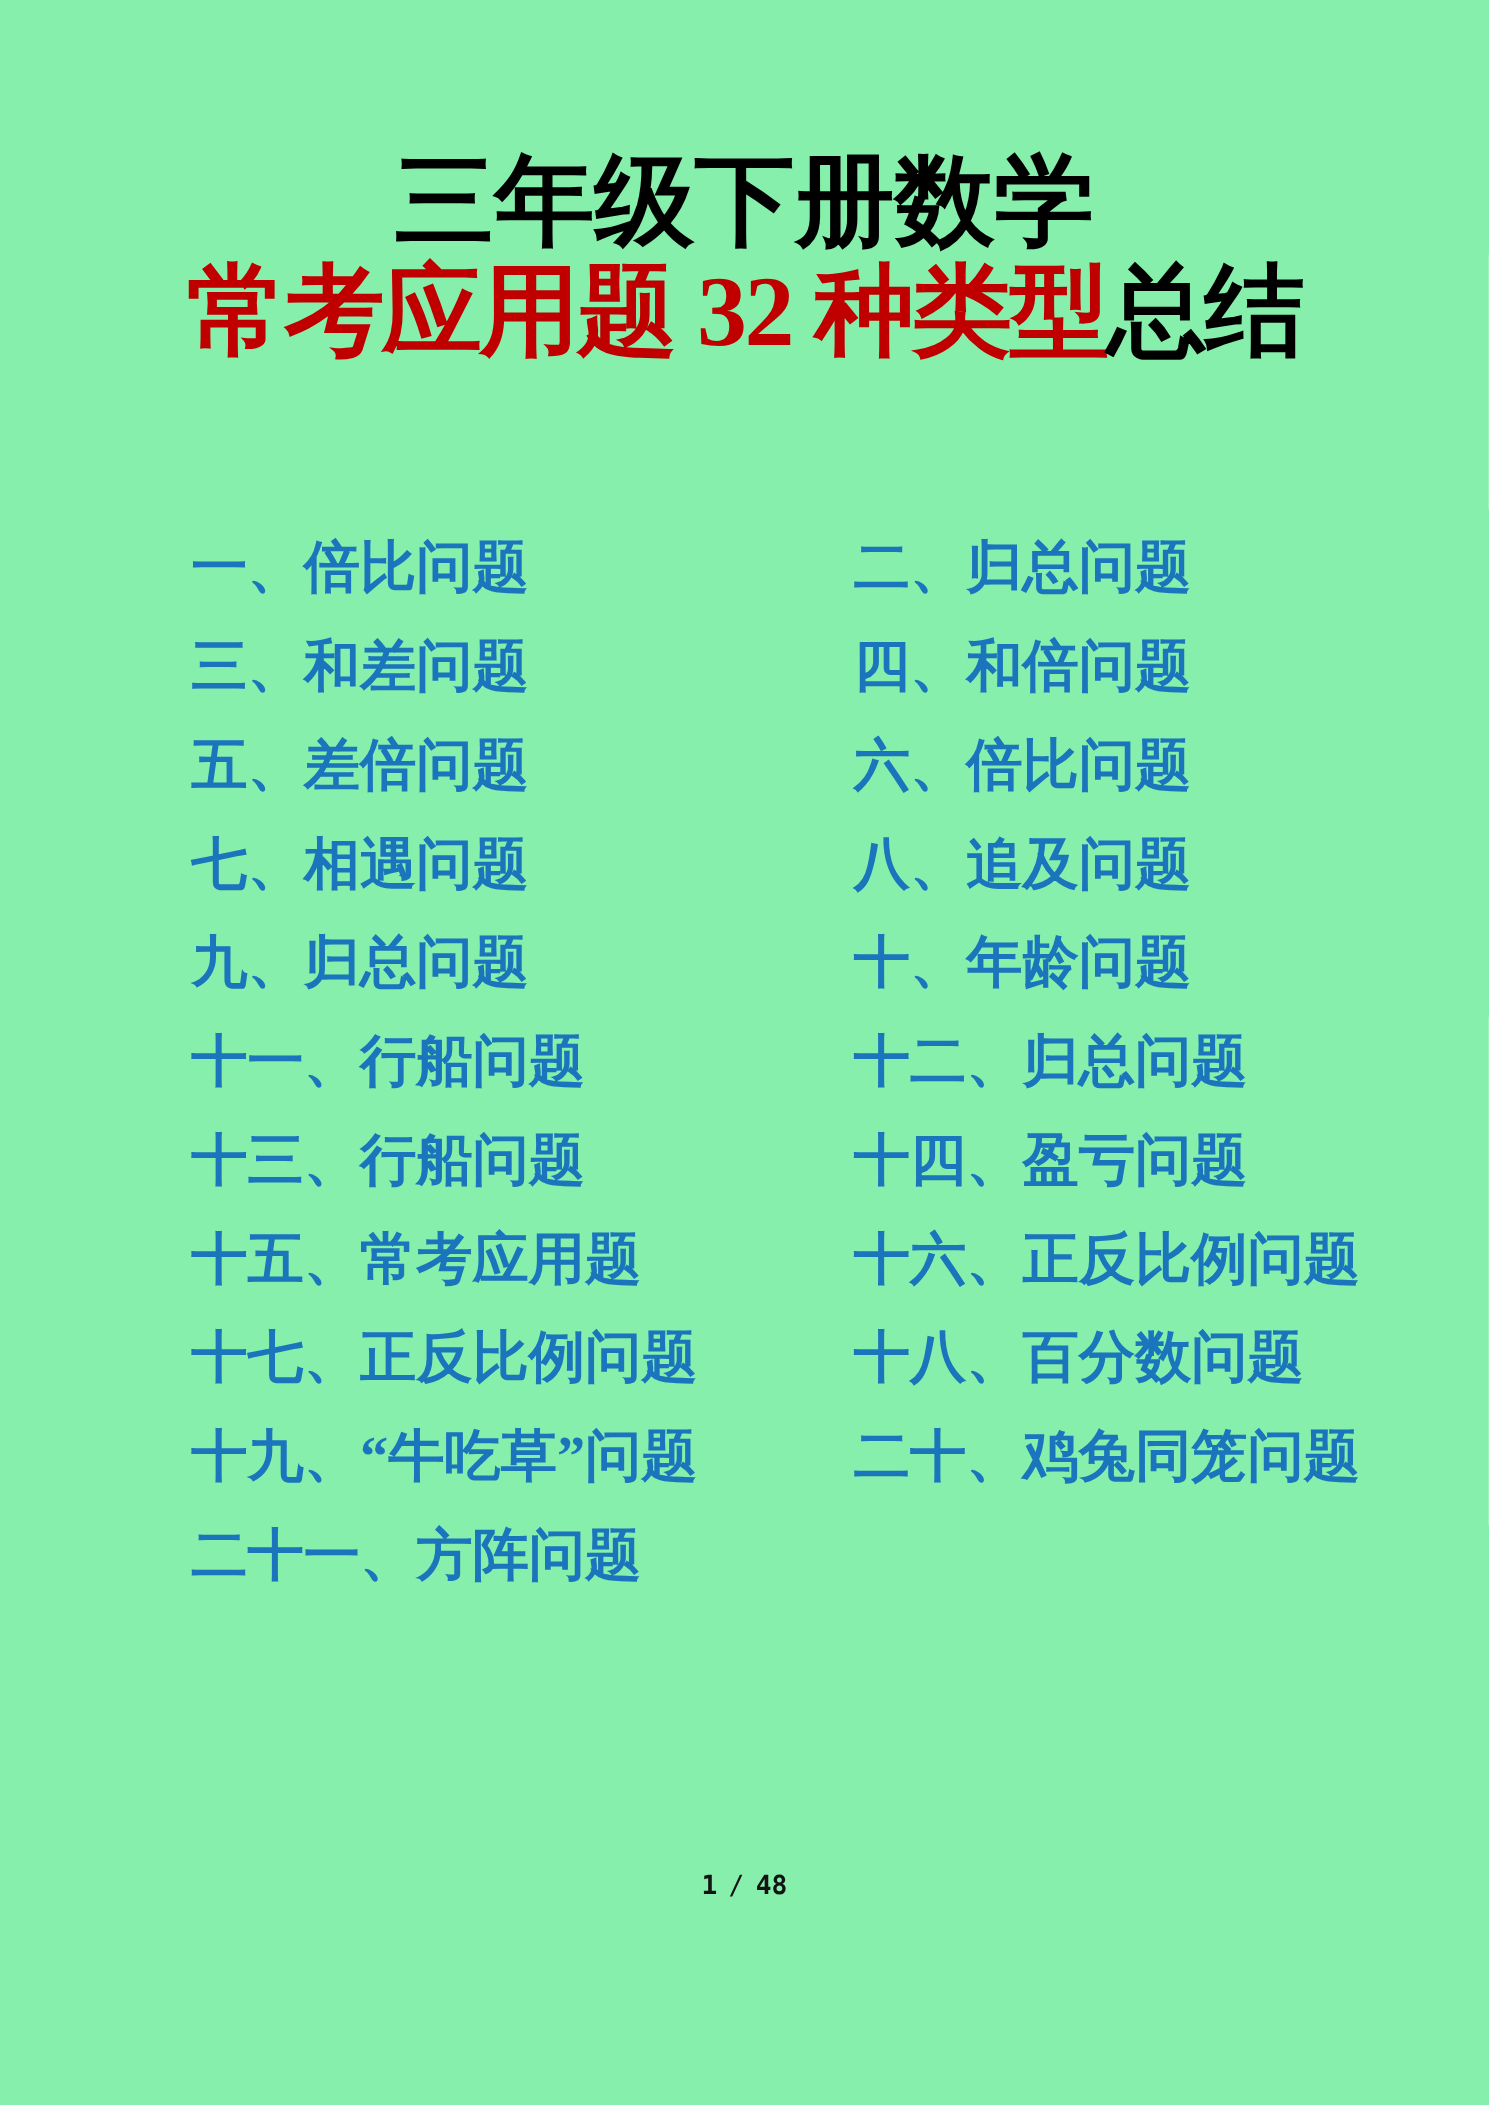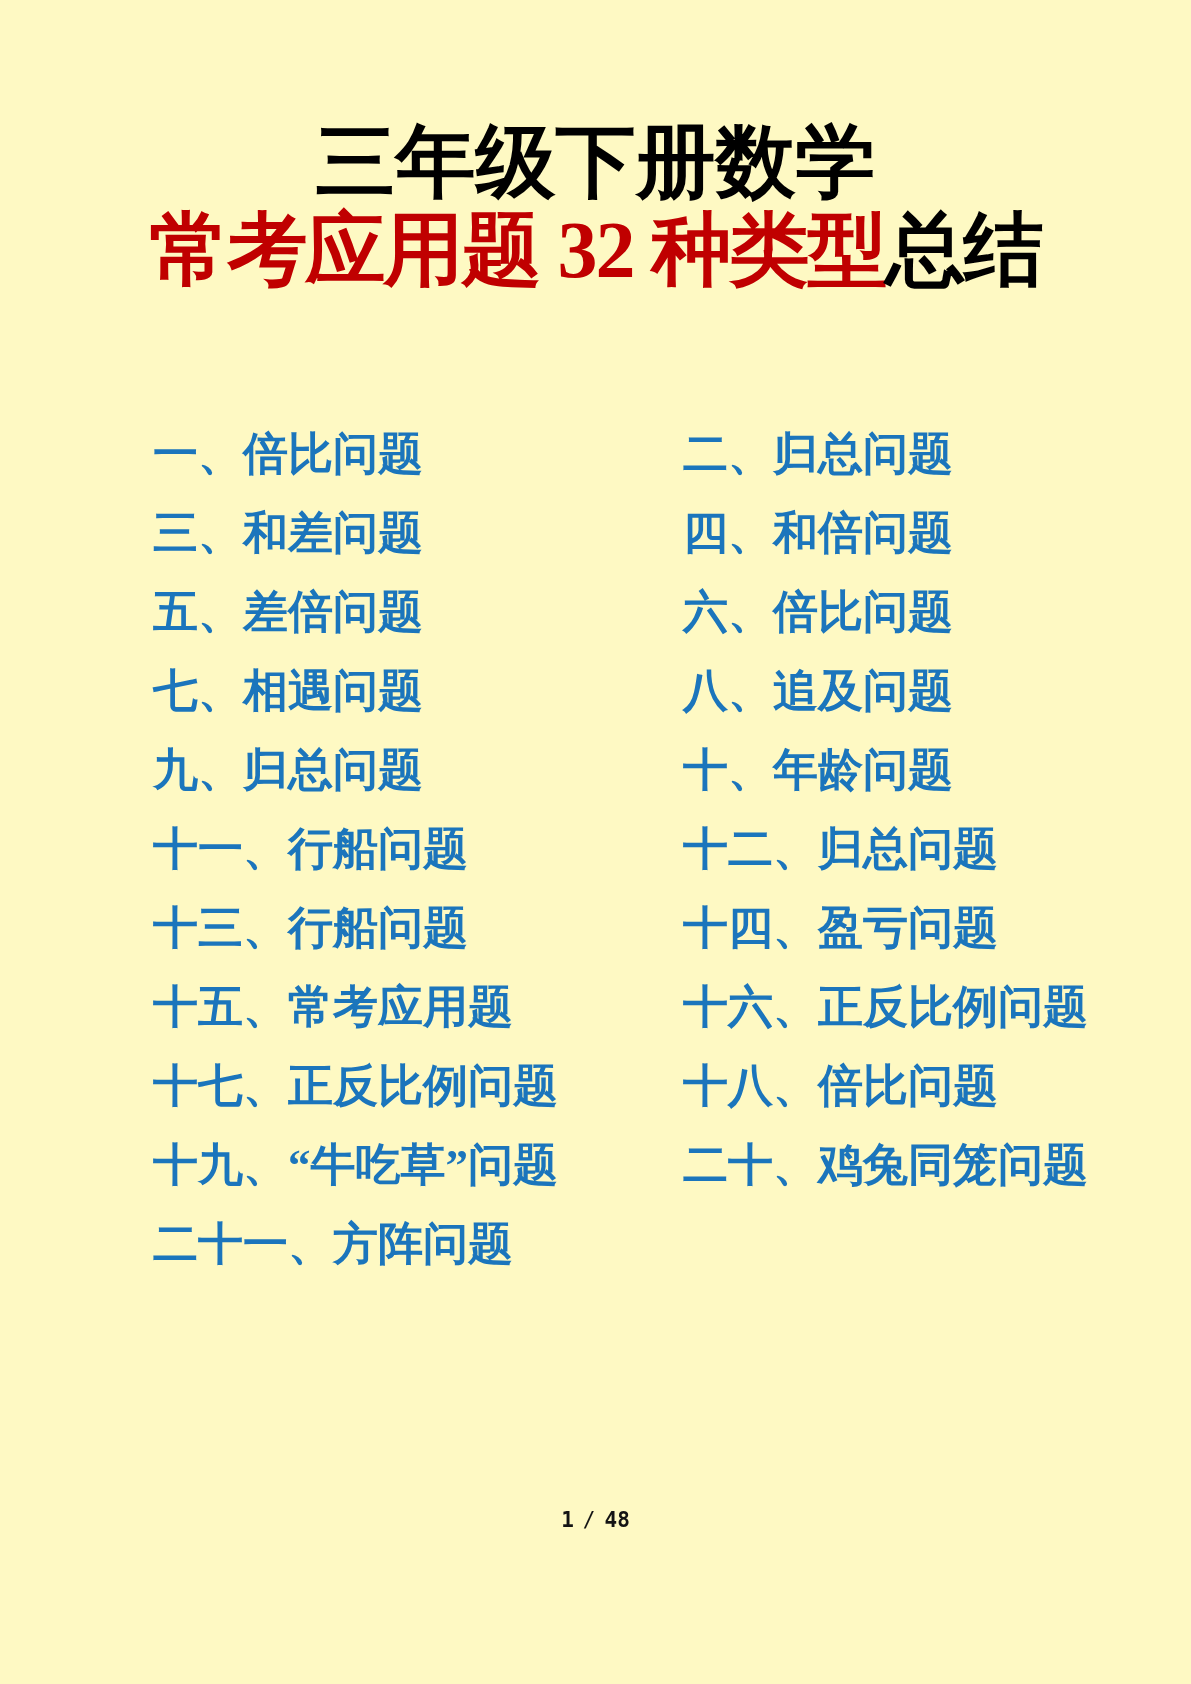--- a/index.html
+++ b/index.html
@@ -7,21 +7,21 @@
   body {
     width: 1191px;
     height: 1684px;
     position: relative;
     font-family: "Liberation Serif", "DejaVu Serif", serif;
     overflow: hidden;
   }
   .page {
     position: absolute;
     inset: 0;
-    background: #fef9c3;
+    background: #86efac;
   }
   .title-block {
     position: absolute;
     top: 118px;
     left: 0;
     width: 100%;
     text-align: center;
     font-weight: bold;
     line-height: 1.1;
   }
@@ -56,21 +56,20 @@
   .footer {
     position: absolute;
     top: 1496px;
     left: 0;
     width: 100%;
     text-align: center;
     font-family: "DejaVu Sans Mono", "Liberation Mono", monospace;
     font-weight: bold;
     font-size: 21px;
     color: #141414;
-    margin-top: 12px;
   }
   .footer span { display: inline-block; }
   .footer .sep { margin: 0 9px; font-weight: normal; }
 </style>
 </head>
 <body>
 
 <div class="page">
 
   <div class="title-block">
@@ -91,21 +90,21 @@
     <div class="toc-item">八、追及问题</div>
     <div class="toc-item">九、归总问题</div>
     <div class="toc-item">十、年龄问题</div>
     <div class="toc-item">十一、行船问题</div>
     <div class="toc-item">十二、归总问题</div>
     <div class="toc-item">十三、行船问题</div>
     <div class="toc-item">十四、盈亏问题</div>
     <div class="toc-item">十五、常考应用题</div>
     <div class="toc-item">十六、正反比例问题</div>
     <div class="toc-item">十七、正反比例问题</div>
-    <div class="toc-item">十八、倍比问题</div>
+    <div class="toc-item">十八、百分数问题</div>
     <div class="toc-item">十九、“牛吃草”问题</div>
     <div class="toc-item">二十、鸡兔同笼问题</div>
     <div class="toc-item">二十一、方阵问题</div>
   </div>
 
   <div class="footer">
     <span>1</span><span class="sep">/</span><span>48</span>
   </div>
 
 </div>

